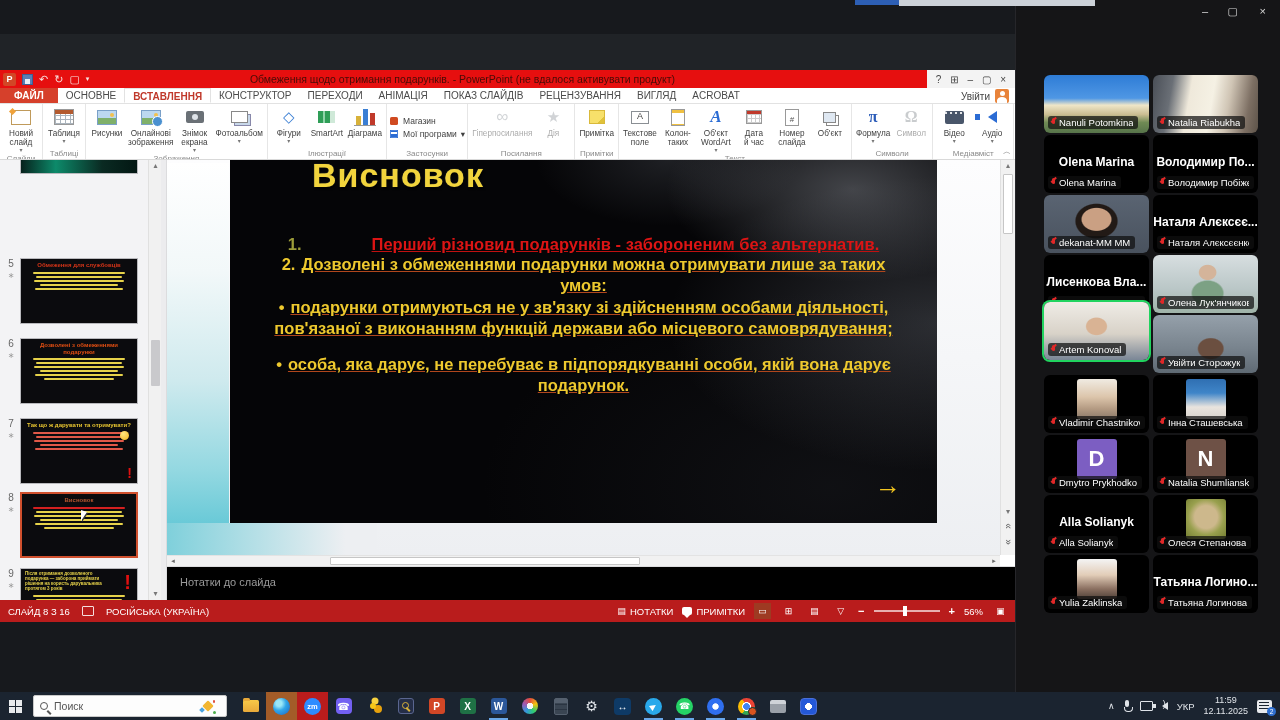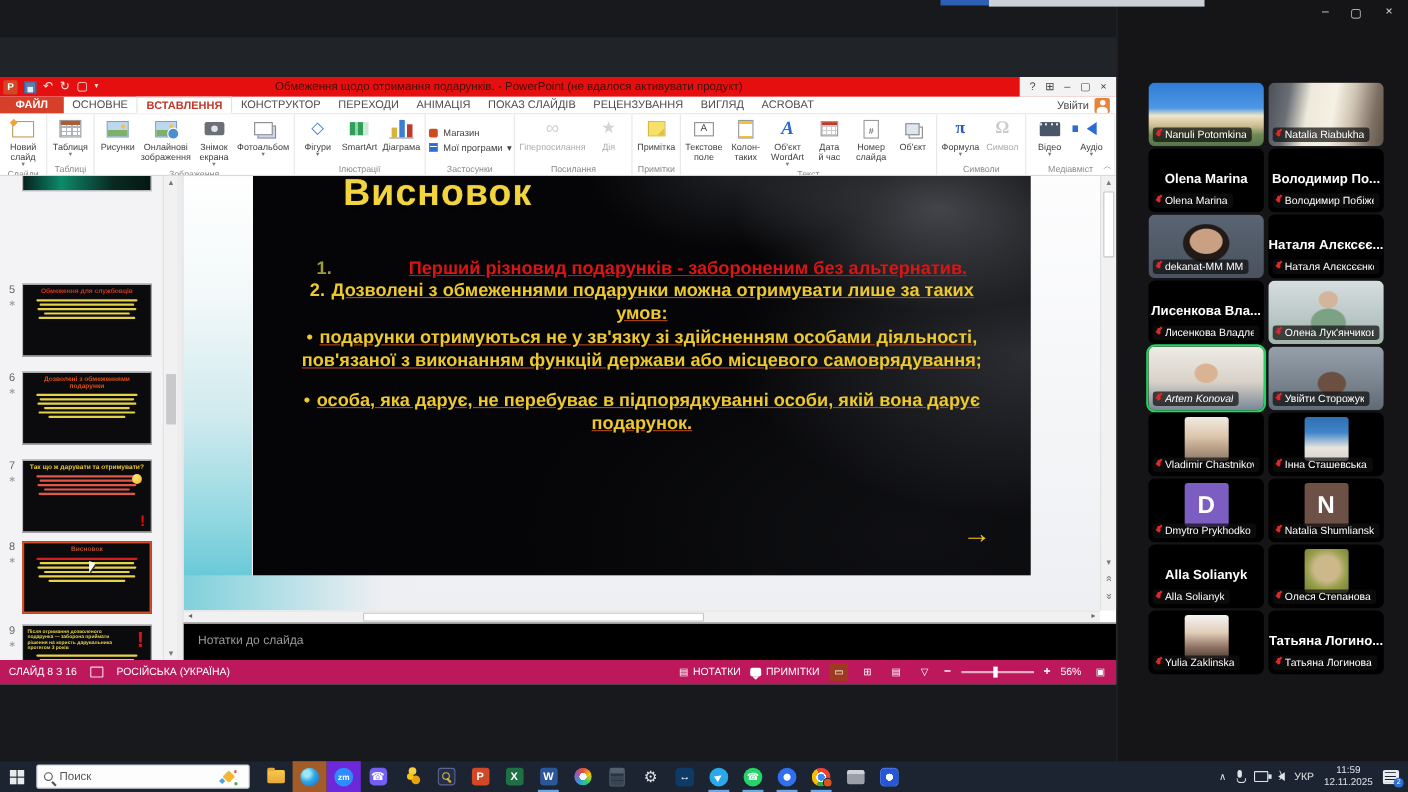--- a/index.html
+++ b/index.html
@@ -117,21 +117,21 @@
   .vs-el{position:absolute;left:0;width:14px;text-align:center;color:#777;font-size:8px;line-height:12px;}
   .vs-thumb{position:absolute;left:2px;top:14px;width:10px;height:60px;background:#fff;border:1px solid #c6c6c6;border-radius:1px;}
   .dblchev{transform:rotate(90deg);display:inline-block;font-size:10px;color:#666;}
   .hscroll{position:absolute;left:167px;top:485px;width:833px;height:11px;background:#f1f1f1;border-top:1px solid #e3e3e3;}
   .hs-thumb{position:absolute;left:163px;top:1px;width:310px;height:8px;background:#fff;border:1px solid #c6c6c6;border-radius:1px;}
   .hs-arrow{position:absolute;top:0;width:12px;height:10px;color:#666;font-size:7px;text-align:center;line-height:10px;}
 
   .notes{position:absolute;left:167px;top:496px;width:848px;height:34px;background:#000000;border-top:1px solid #dcdcde;}
   .notes-text{position:absolute;left:13px;top:9px;font-size:11px;color:#9a9a9a;}
 
-  .statusbar{position:absolute;left:0;top:530px;width:1015px;height:22px;background:#be185d;color:#fff;font-size:9.5px;display:flex;align-items:center;}
+  .statusbar{position:absolute;left:0;top:530px;width:1015px;height:22px;background:#b91c1c;color:#fff;font-size:9.5px;display:flex;align-items:center;}
   .sb-left{display:flex;align-items:center;gap:12px;padding-left:8px;}
   .sb-icon{width:12px;height:10px;border:1px solid rgba(255,255,255,.85);border-radius:1px;}
   .sb-right{margin-left:auto;display:flex;align-items:center;gap:9px;padding-right:6px;}
   .sb-btn{display:flex;align-items:center;gap:4px;}
   .sb-note-ic{font-size:9px;}
   .sb-bubble{width:10px;height:8px;background:#fff;border-radius:2px;position:relative;}
   .sb-bubble::after{content:"";position:absolute;left:2px;bottom:-3px;border-left:3px solid transparent;border-right:3px solid transparent;border-top:3px solid #fff;}
   .sb-view{width:17px;height:16px;display:flex;align-items:center;justify-content:center;font-size:9px;}
   .sb-view.pressed{background:#9e3a22;}
   .z-track{width:66px;height:2px;background:rgba(255,255,255,.65);position:relative;}
@@ -176,21 +176,21 @@
   .searchbox .mag::after{content:"";position:absolute;left:7px;top:7px;width:5px;height:1.5px;background:#555;transform:rotate(45deg);transform-origin:0 0;}
   .searchbox .stext{font-size:10.5px;color:#555;}
   .spark{position:absolute;right:10px;top:4px;width:16px;height:14px;}
   .spark i{position:absolute;background:#f2b632;width:8px;height:8px;left:4px;top:2px;transform:rotate(45deg);border-radius:1px;}
   .spark em{position:absolute;background:#4aa3e0;width:4px;height:4px;left:0;top:8px;transform:rotate(45deg);}
   .spark s{position:absolute;width:3px;height:3px;border-radius:50%;background:#4cae4c;right:0;bottom:0;}
   .spark u{position:absolute;width:2.5px;height:2.5px;border-radius:50%;background:#e05040;right:1px;top:0;}
   #task-apps{display:flex;align-items:center;height:28px;margin-left:8px;}
   .app{width:31px;height:28px;display:flex;align-items:center;justify-content:center;position:relative;flex:0 0 auto;}
   .app.boxactive{background:#a35c28;}
-  .app.boxopen{background:#6d28d9;}
+  .app.boxopen{background:#b91c1c;}
   .app.running::after{content:"";position:absolute;left:6px;bottom:0;width:19px;height:2px;background:#6aa7e8;}
   .gi{display:flex;align-items:center;justify-content:center;}
   .tb-folder{width:16px;height:12px;background:linear-gradient(180deg,#f7c948,#e8a93a);border-radius:1.5px;position:relative;}
   .tb-folder::before{content:"";position:absolute;left:0;top:-2.5px;width:7px;height:3px;background:#e8a93a;border-radius:1.5px 1.5px 0 0;}
   .tb-edge{width:17px;height:17px;border-radius:50%;background:radial-gradient(circle at 35% 32%,#9be8f7 0 18%,#30a6e8 45%,#1b63c0 100%);}
   .tb-zm{width:17px;height:17px;border-radius:50%;background:#2d8cff;color:#fff;font-size:7.5px;font-weight:bold;}
   .tb-viber{width:16px;height:16px;border-radius:4px;background:#7360f2;color:#fff;font-size:10px;}
   .tb-star{width:6px;height:6px;border-radius:50%;background:#f5c518;box-shadow:5px 3px 0 1px #e8a20c,2px -5px 0 0.5px #f7d13f;margin-right:4px;}
   .tb-key{width:16px;height:16px;border-radius:3px;background:#252e47;border:1px solid #5a6690;position:relative;}
   .tb-key::before{content:"";position:absolute;left:3px;top:3px;width:5px;height:5px;border:1.5px solid #d8b23a;border-radius:50%;}
@@ -663,21 +663,21 @@
             <span>Лисенкова Владлена...</span>
           </div>
         </div>
         <div class="tile" style="left: 137px; top: 255px;">
           <div class="v-full v-green"></div>
           <div class="pill">
             <i class="mic-off"></i>
             <span>Олена Лук'янчикова</span>
           </div>
         </div>
-        <div class="tile speaking" style="left: 28px; top: 315px; font-style: italic;">
+        <div class="tile speaking" style="left: 28px; top: 302px;">
           <div class="v-full v-manglasses"></div>
           <div class="pill">
             <i class="mic-off"></i>
             <span>Artem Konoval</span>
           </div>
         </div>
         <div class="tile" style="left: 137px; top: 315px;">
           <div class="v-full v-brown"></div>
           <div class="pill">
             <i class="mic-off"></i>

